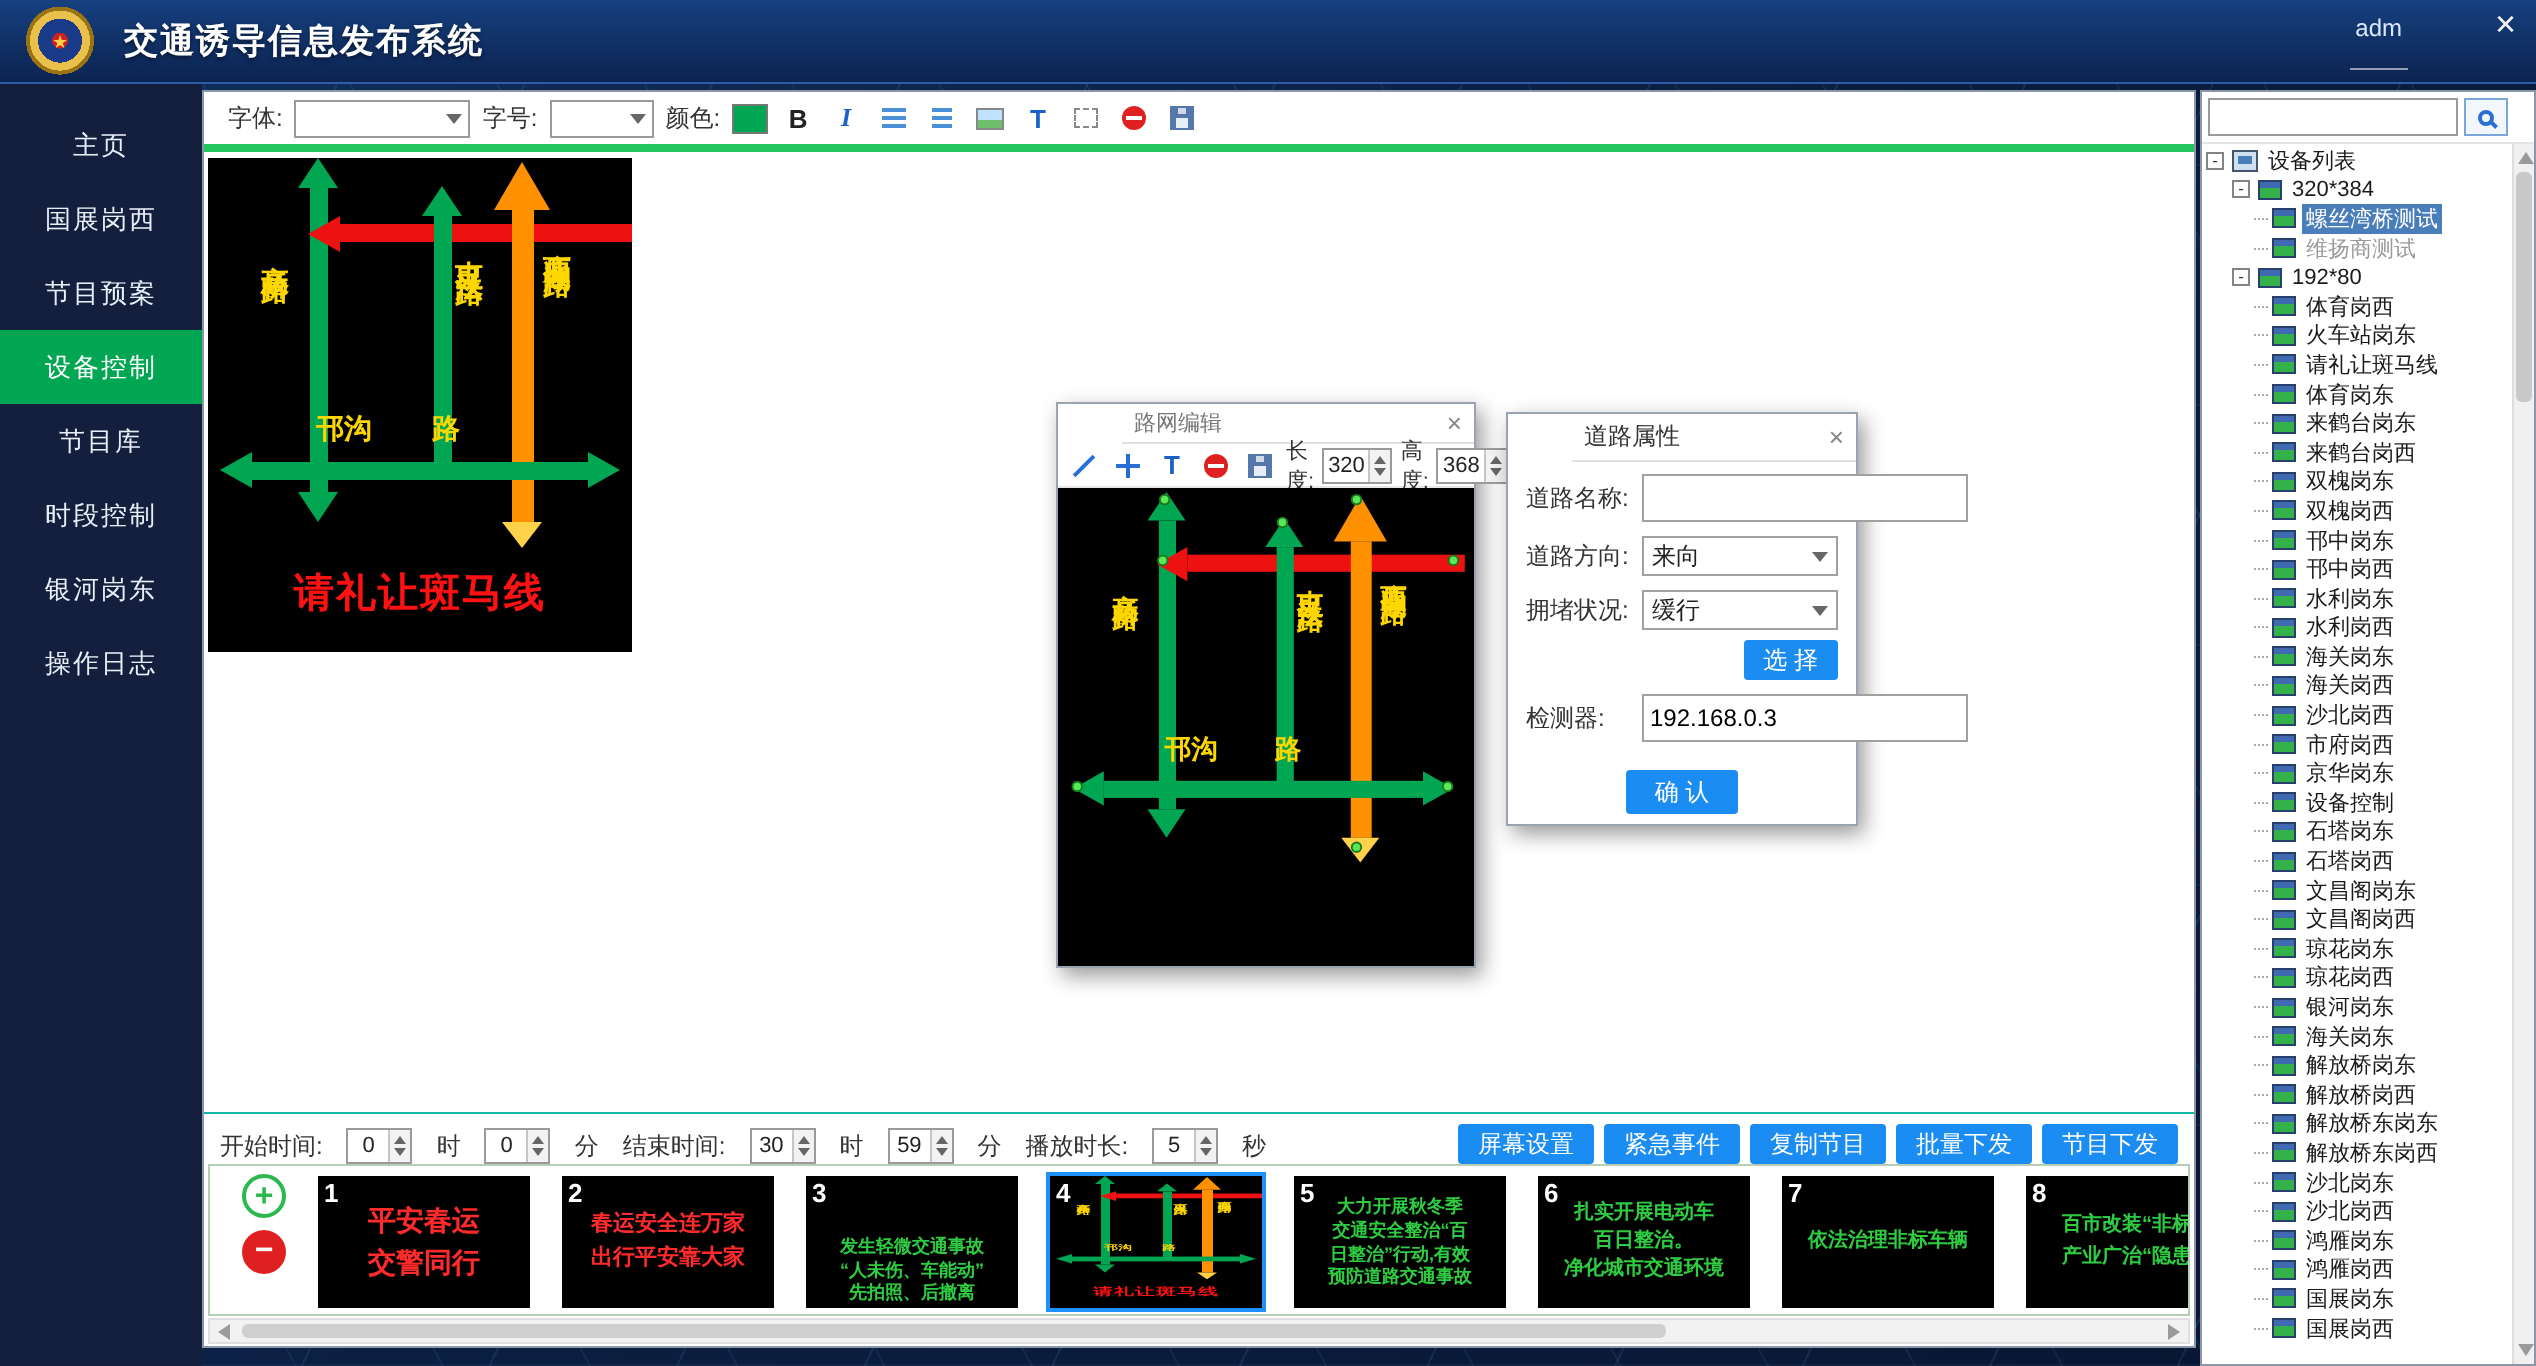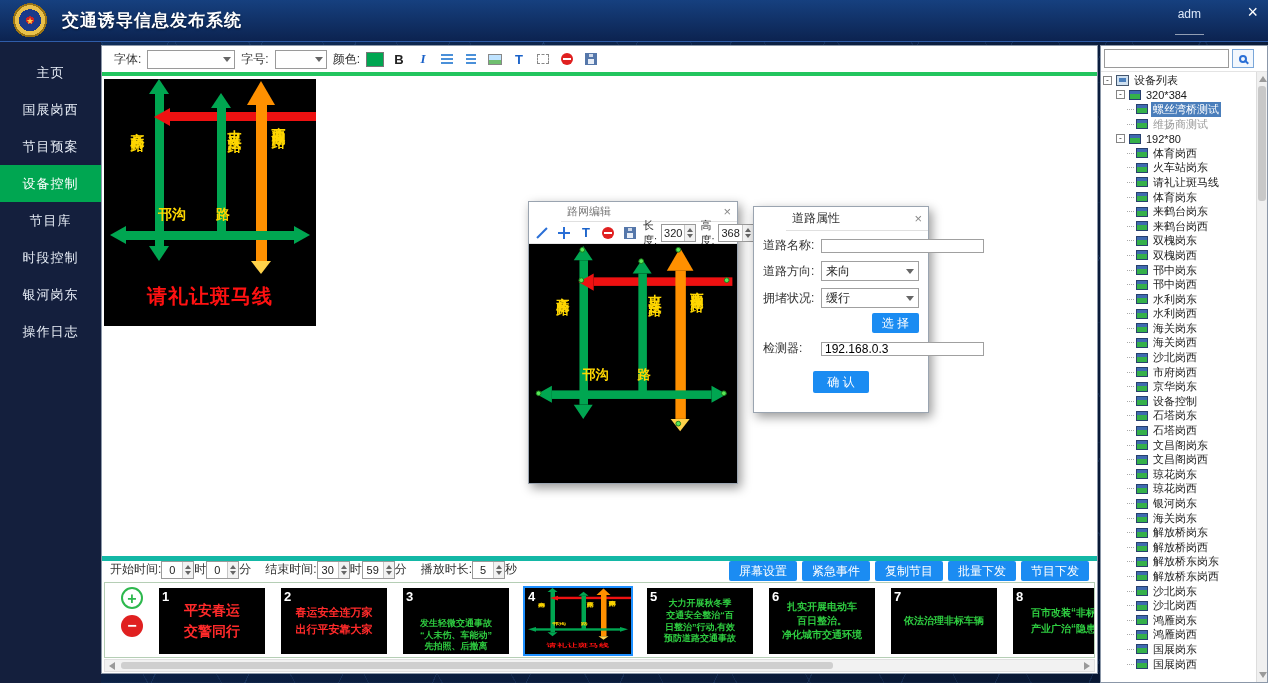--- a/index.html
+++ b/index.html
@@ -95,31 +95,31 @@
   .edit-canvas{flex:1;background:#000;position:relative;overflow:hidden;}
   .edit-scale{transform:scale(0.95);transform-origin:0 0;left:2px;top:2px;}
   
   .prop-dialog{position:absolute;left:651px;top:130px;width:176px;height:207px;background:#fff;border:1px solid #9aa4b0;
     box-shadow:3px 4px 10px rgba(0,0,0,.4);}
   .prop-dialog .dlg-title{height:24px;}
   .prop-dialog .dt-text{font-size:12px;color:#333;}
   .p-body{padding:6px 9px 0;}
   .p-row{display:flex;align-items:center;margin-bottom:7px;}
   .p-label{width:58px;font-size:12px;color:#333;flex:none;}
-  .p-input{flex:1;height:14px;border:1px solid #a0a0a0;font-size:12px;padding:0 3px;font-family:"Liberation Sans",sans-serif;}
+  .p-input{flex:1;height:24px;border:1px solid #a0a0a0;font-size:12px;padding:0 3px;font-family:"Liberation Sans",sans-serif;}
   .p-select{flex:1;height:20px;border:1px solid #a0a0a0;display:flex;align-items:center;justify-content:space-between;padding:0 4px;font-size:12px;color:#222;cursor:pointer;}
   .btn-blue{background:var(--blue-btn);color:#fff;border:none;border-radius:2px;font-size:12px;height:20px;padding:0 10px;cursor:pointer;
     display:inline-flex;align-items:center;justify-content:center;font-family:"Liberation Sans",sans-serif;}
   .p-row.btn-right{justify-content:flex-end;margin-top:-2px;}
   .p-row.btn-center{justify-content:center;margin-top:14px;}
   .p-row.btn-center .btn-blue{padding:0 14px;height:22px;}
   
-  .m-controls{height:26px;border-top:5px solid #14b8a6;display:flex;align-items:flex-start;gap:0;padding:0 8px;flex:none;}
+  .m-controls{height:26px;border-top:1px solid #14b8a6;display:flex;align-items:flex-end;gap:12px;padding:0 8px;flex:none;}
   .c-label{font-size:12px;color:#333;}
-  .c-label.gap{margin-left:14px;}
+  .c-label.gap{}
   .c-buttons{margin-left:auto;display:flex;gap:5px;}
   
   .m-thumbs{height:76px;border:1px solid #b5ceb5;margin:0 2px;position:relative;flex:none;overflow:hidden;}
   .pm-col{position:absolute;left:10px;top:4px;width:34px;display:flex;flex-direction:column;align-items:center;gap:6px;}
   .add-btn{width:22px;height:22px;border-radius:50%;border:2px solid #2db84d;color:#2db84d;background:#fff;
     font-size:16px;font-weight:bold;line-height:17px;text-align:center;cursor:pointer;}
   .del-btn{width:22px;height:22px;border-radius:50%;border:none;background:#e02020;color:#fff;
     font-size:16px;font-weight:bold;line-height:20px;text-align:center;cursor:pointer;}
   .thumb-row{position:absolute;left:54px;top:5px;display:flex;gap:16px;}
   .thumb{position:relative;width:106px;height:66px;background:#000;flex:none;cursor:pointer;}

